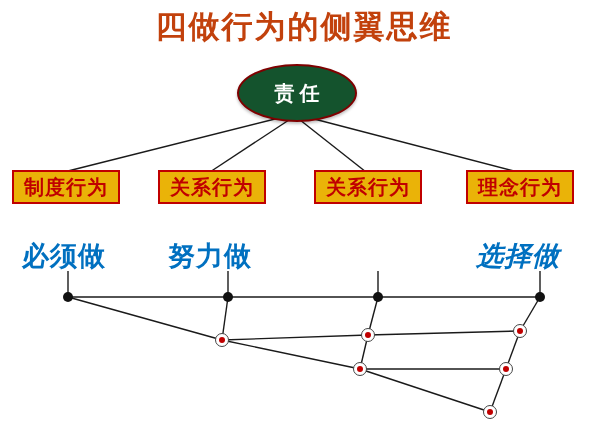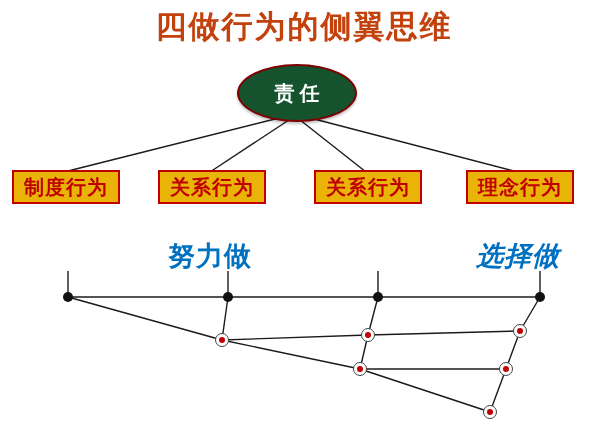--- a/index.html
+++ b/index.html
@@ -111,16 +111,17 @@
   <div class="cat-box cat-2">
     <span>关系行为</span>
   </div>
   <div class="cat-box cat-3">
     <span>关系行为</span>
   </div>
   <div class="cat-box cat-4">
     <span>理念行为</span>
   </div>
 
+  <div class="behavior bh-1">必须做</div>
   <div class="behavior bh-2">努力做</div>
   <div class="behavior bh-4">选择做</div>
 
 </div>
 
 </body></html>

